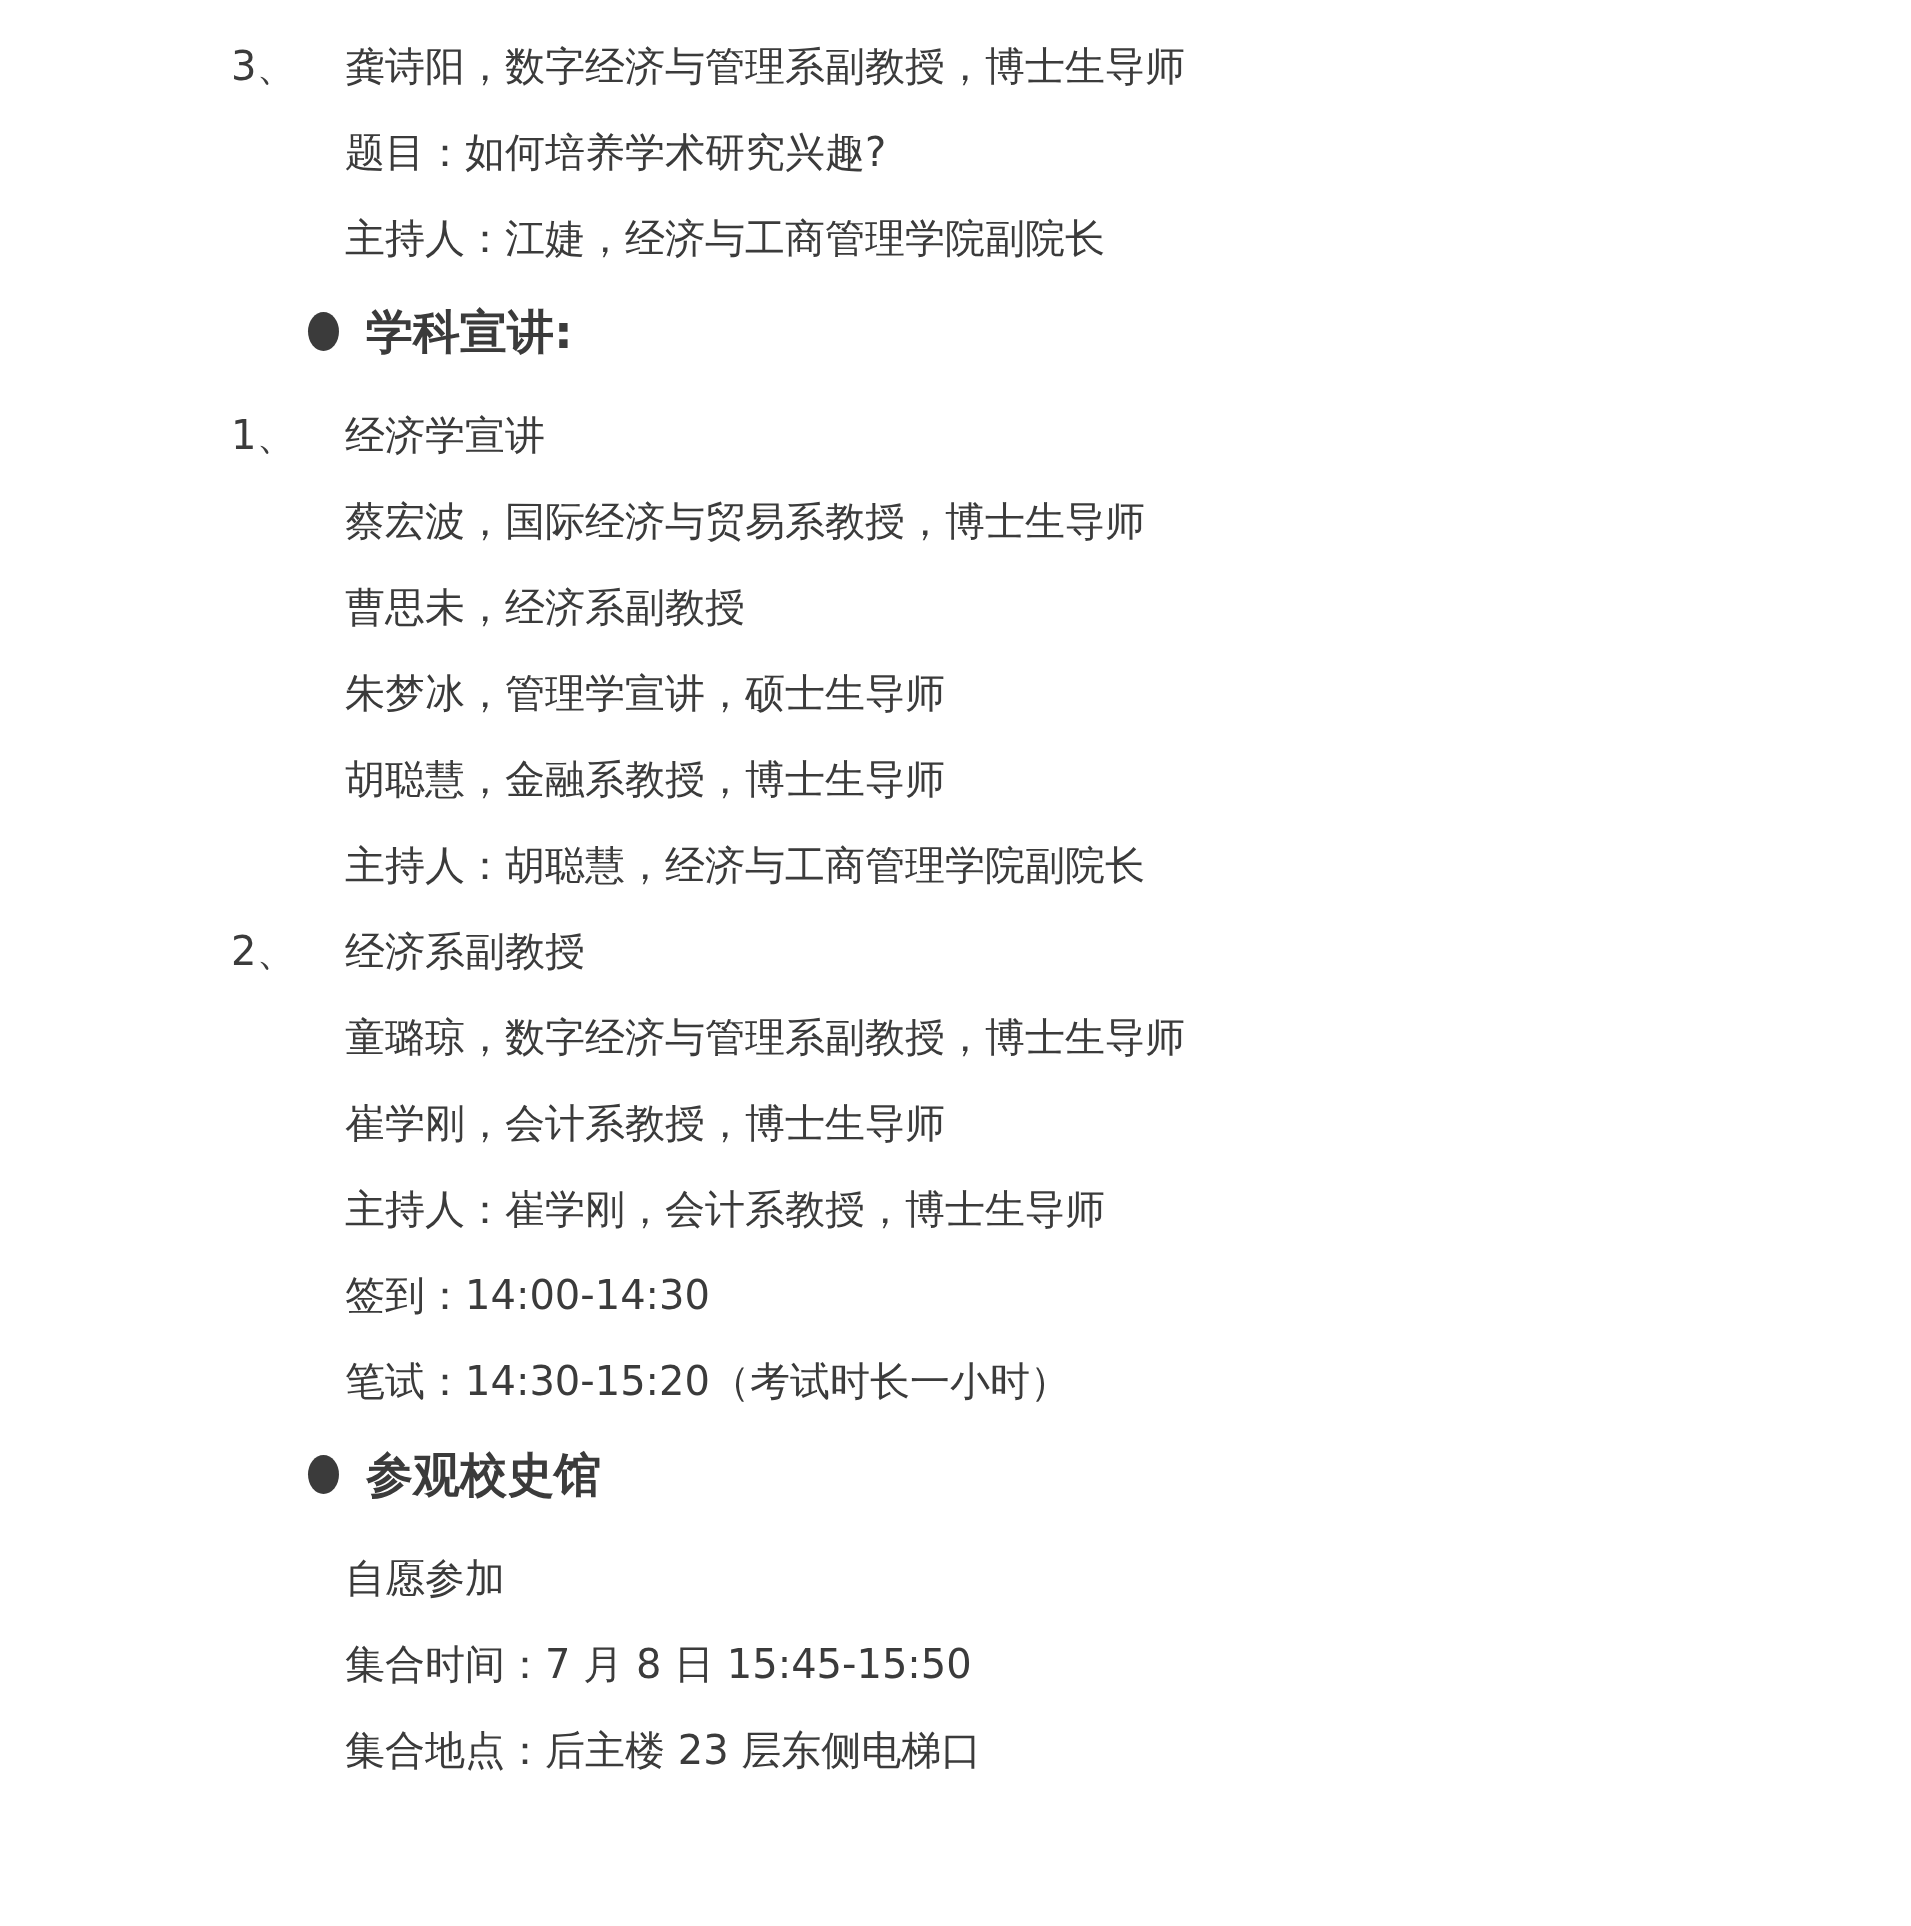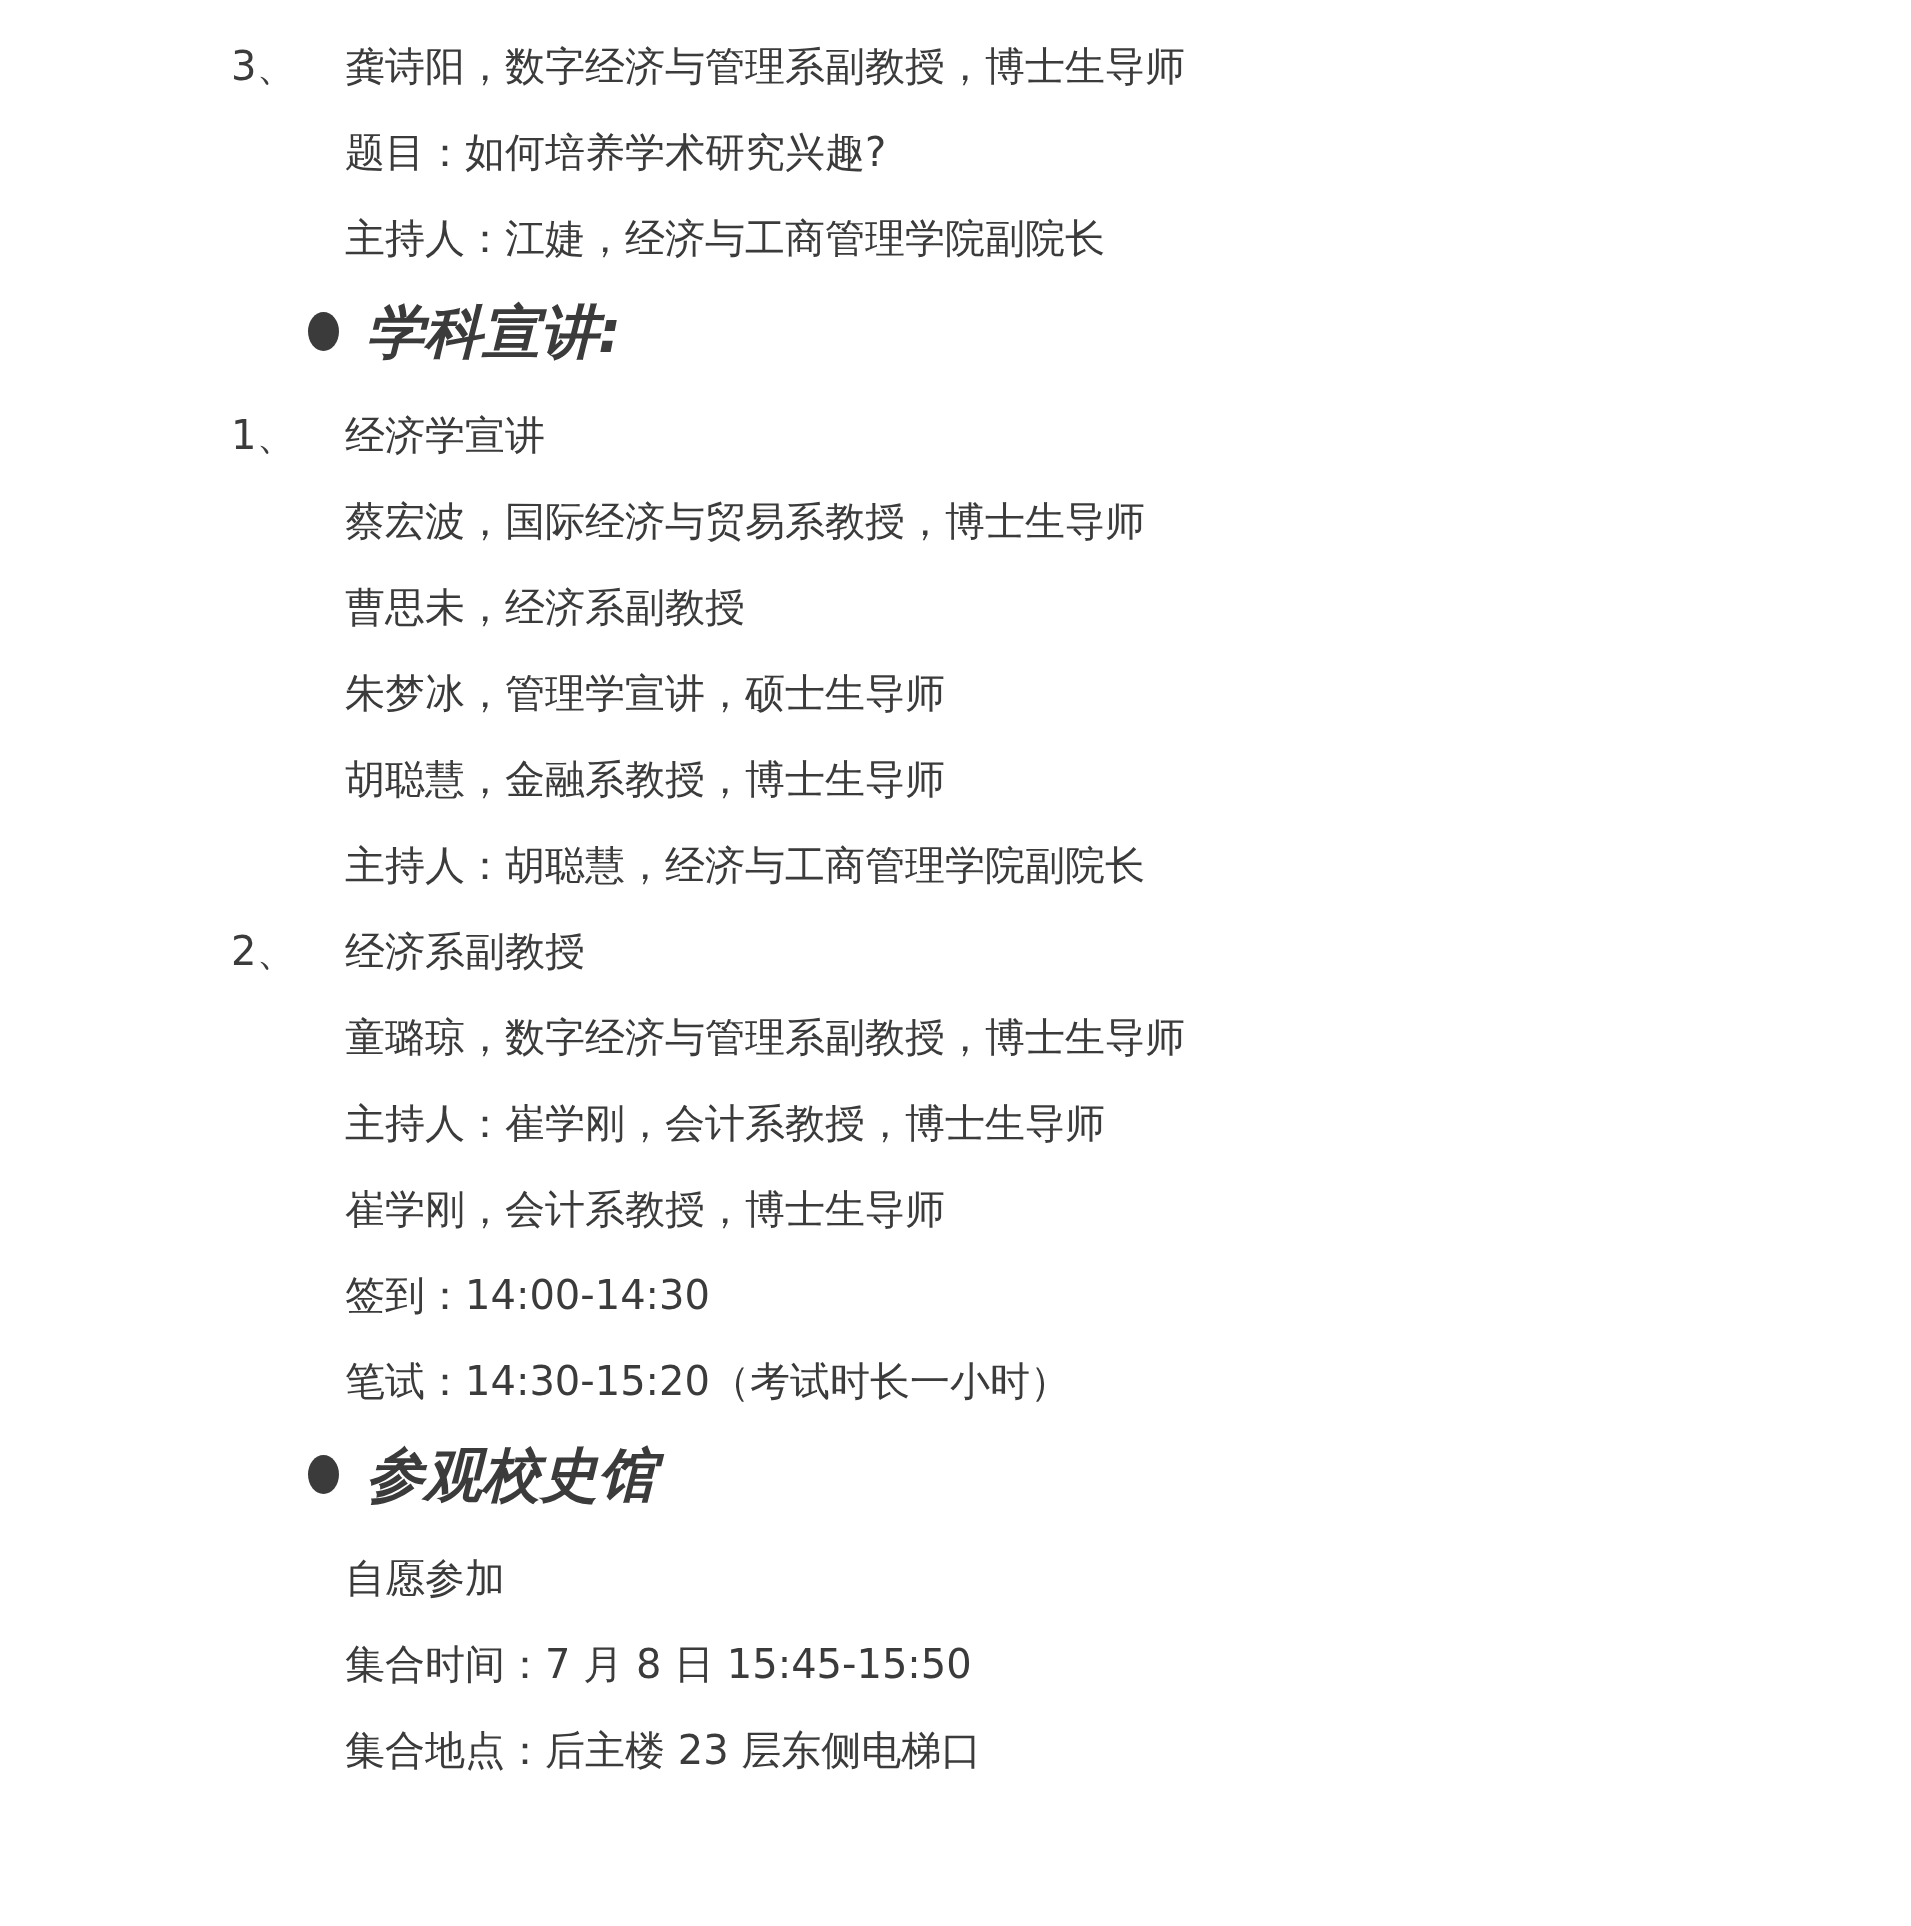--- a/index.html
+++ b/index.html
@@ -29,23 +29,22 @@
   .row .marker {
     flex: 0 0 auto;
     margin-left: 231px;
     width: 114px;
   }
   .row.plain .text {
     margin-left: 345px;
   }
   .row.heading {
     margin: 7.7px 0 17.3px 0;
-    font-size: 58px;
+    font-size: 47px;
     font-weight: bold;
-    font-style: italic;
   }
   .bullet {
     flex: 0 0 auto;
     margin-left: 308px;
     width: 31px;
     height: 39px;
     background: #3b3b3b;
     border-radius: 50%;
   }
   .row.heading .text {
@@ -104,25 +103,25 @@
     <span class="marker">2、</span>
     <span class="text">经济系副教授</span>
   </div>
 
 
   <div class="row plain">
     <span class="text">童璐琼，数字经济与管理系副教授，博士生导师</span>
   </div>
 
   <div class="row plain">
-    <span class="text">主持人：崔学刚，会计系教授，博士生导师</span>
+    <span class="text">崔学刚，会计系教授，博士生导师</span>
   </div>
 
   <div class="row plain">
-    <span class="text">崔学刚，会计系教授，博士生导师</span>
+    <span class="text">主持人：崔学刚，会计系教授，博士生导师</span>
   </div>
 
 
   <div class="row plain">
     <span class="text">签到：14:00-14:30</span>
   </div>
 
   <div class="row plain">
     <span class="text">笔试：14:30-15:20（考试时长一小时）</span>
   </div>

